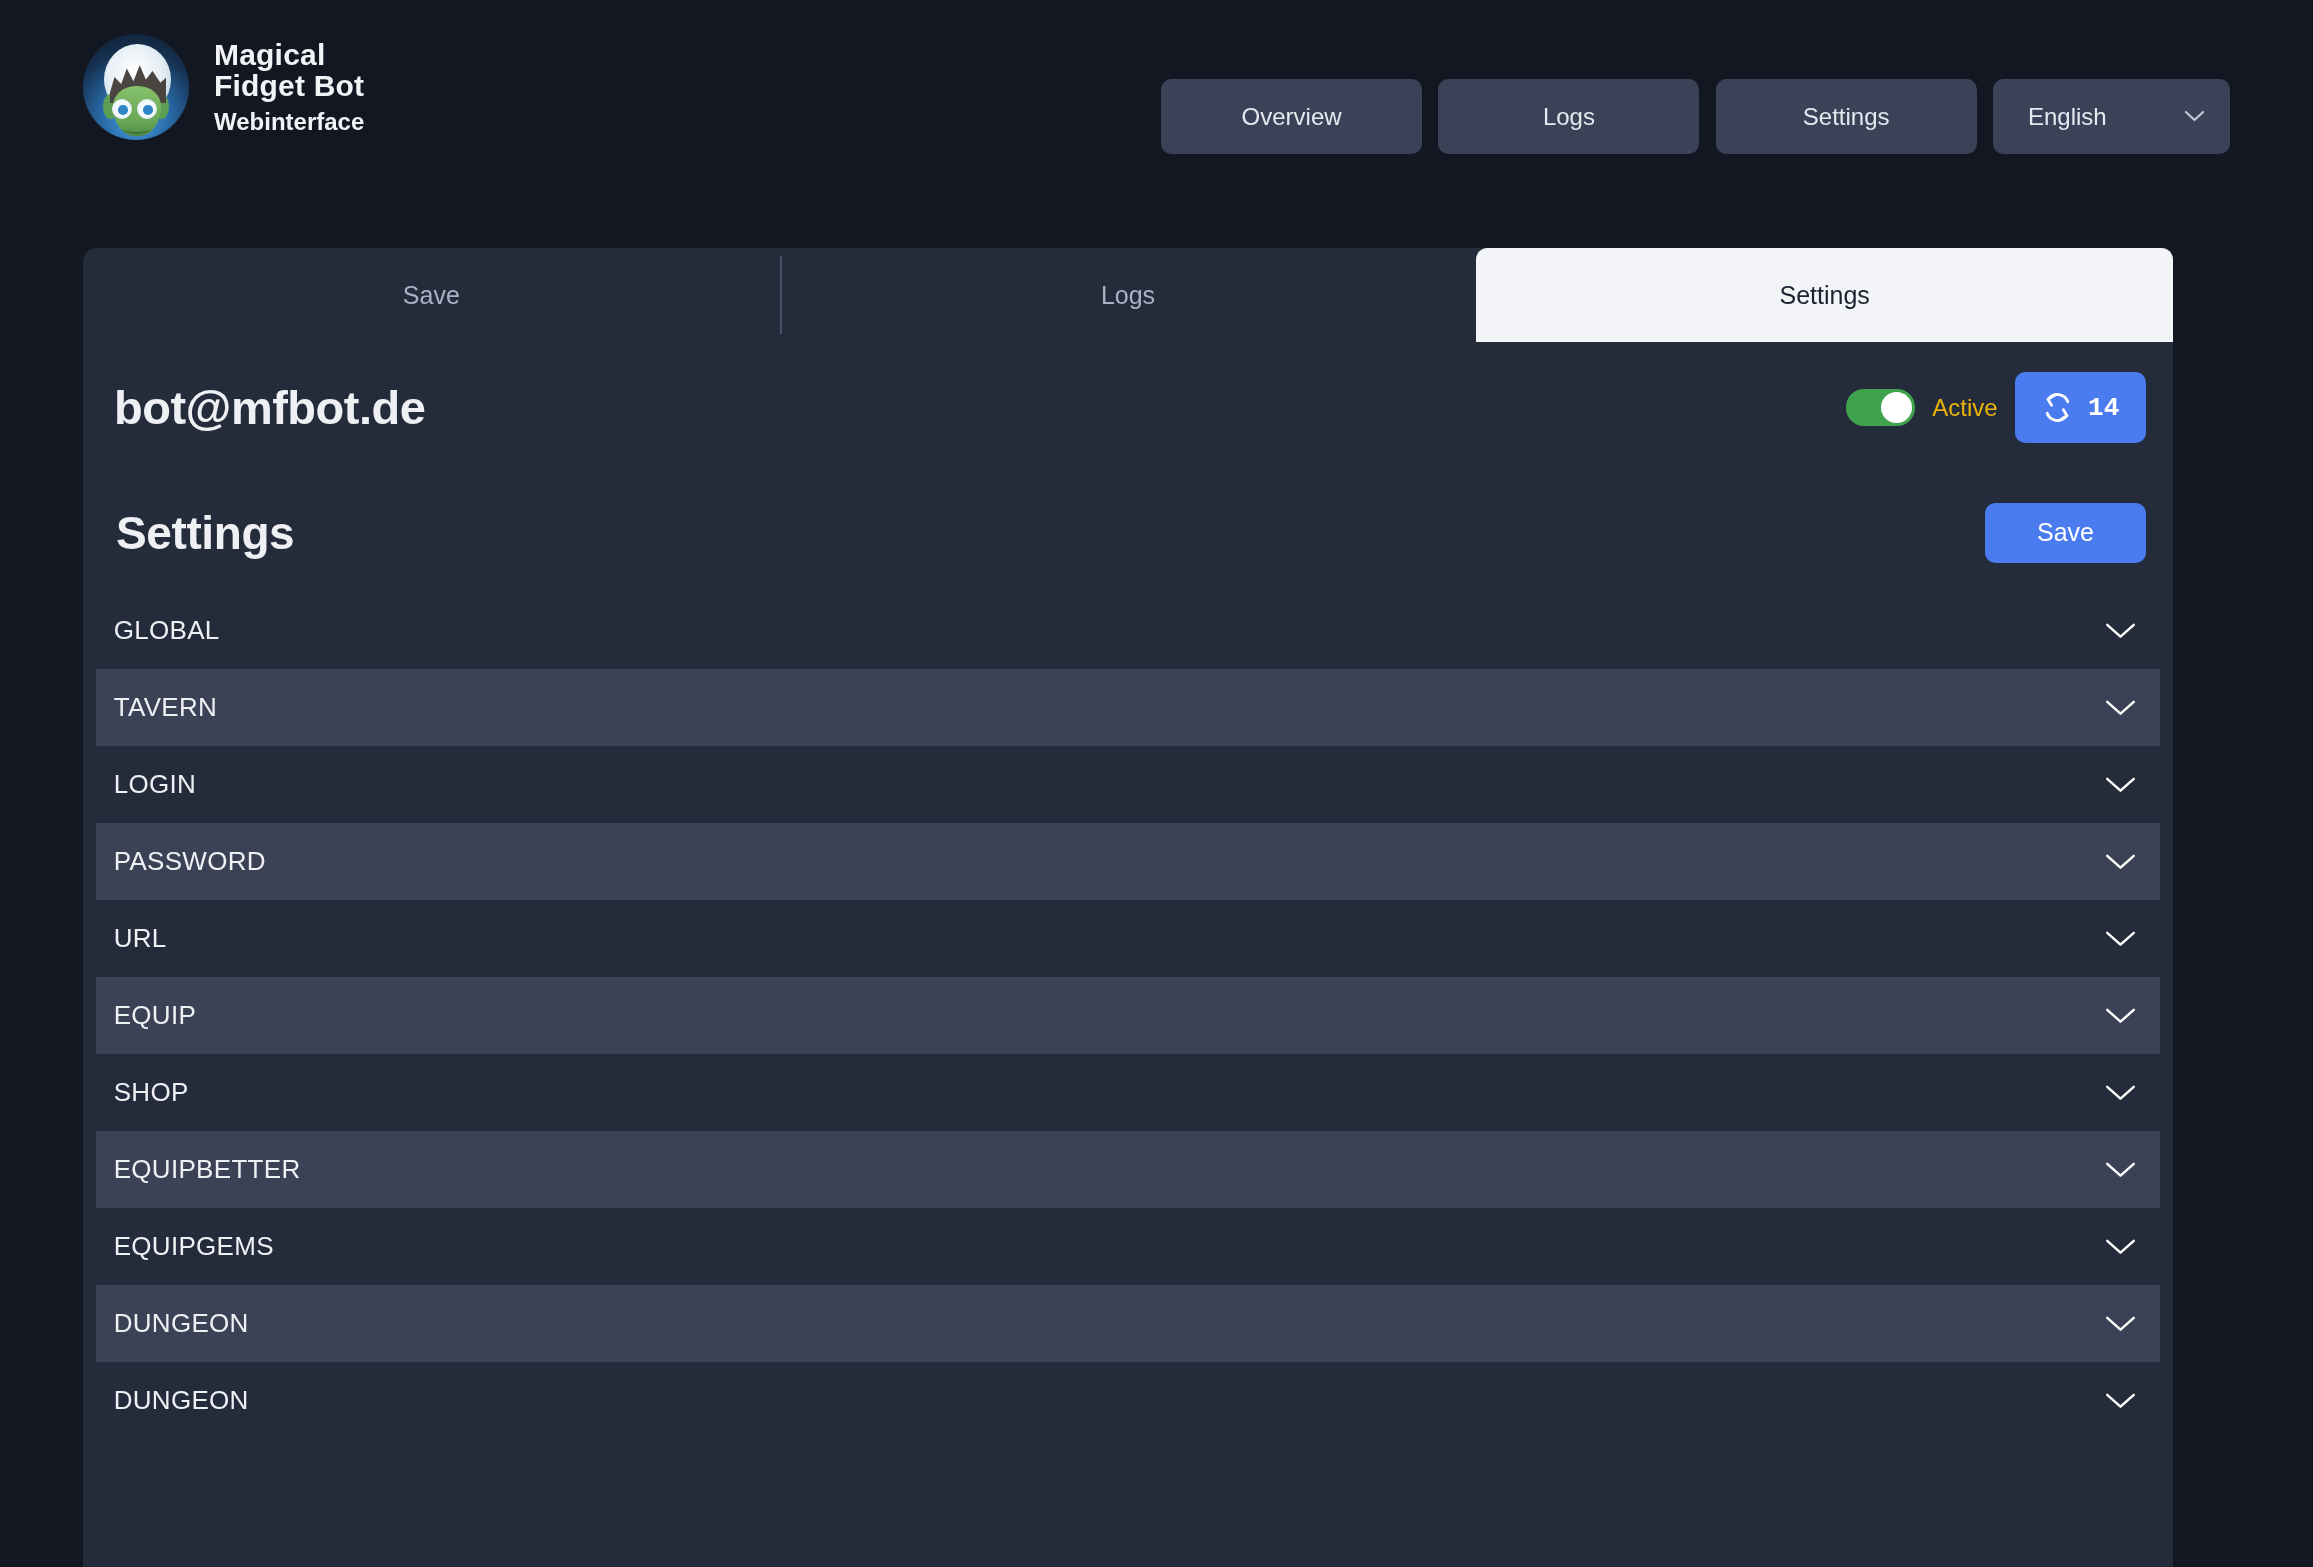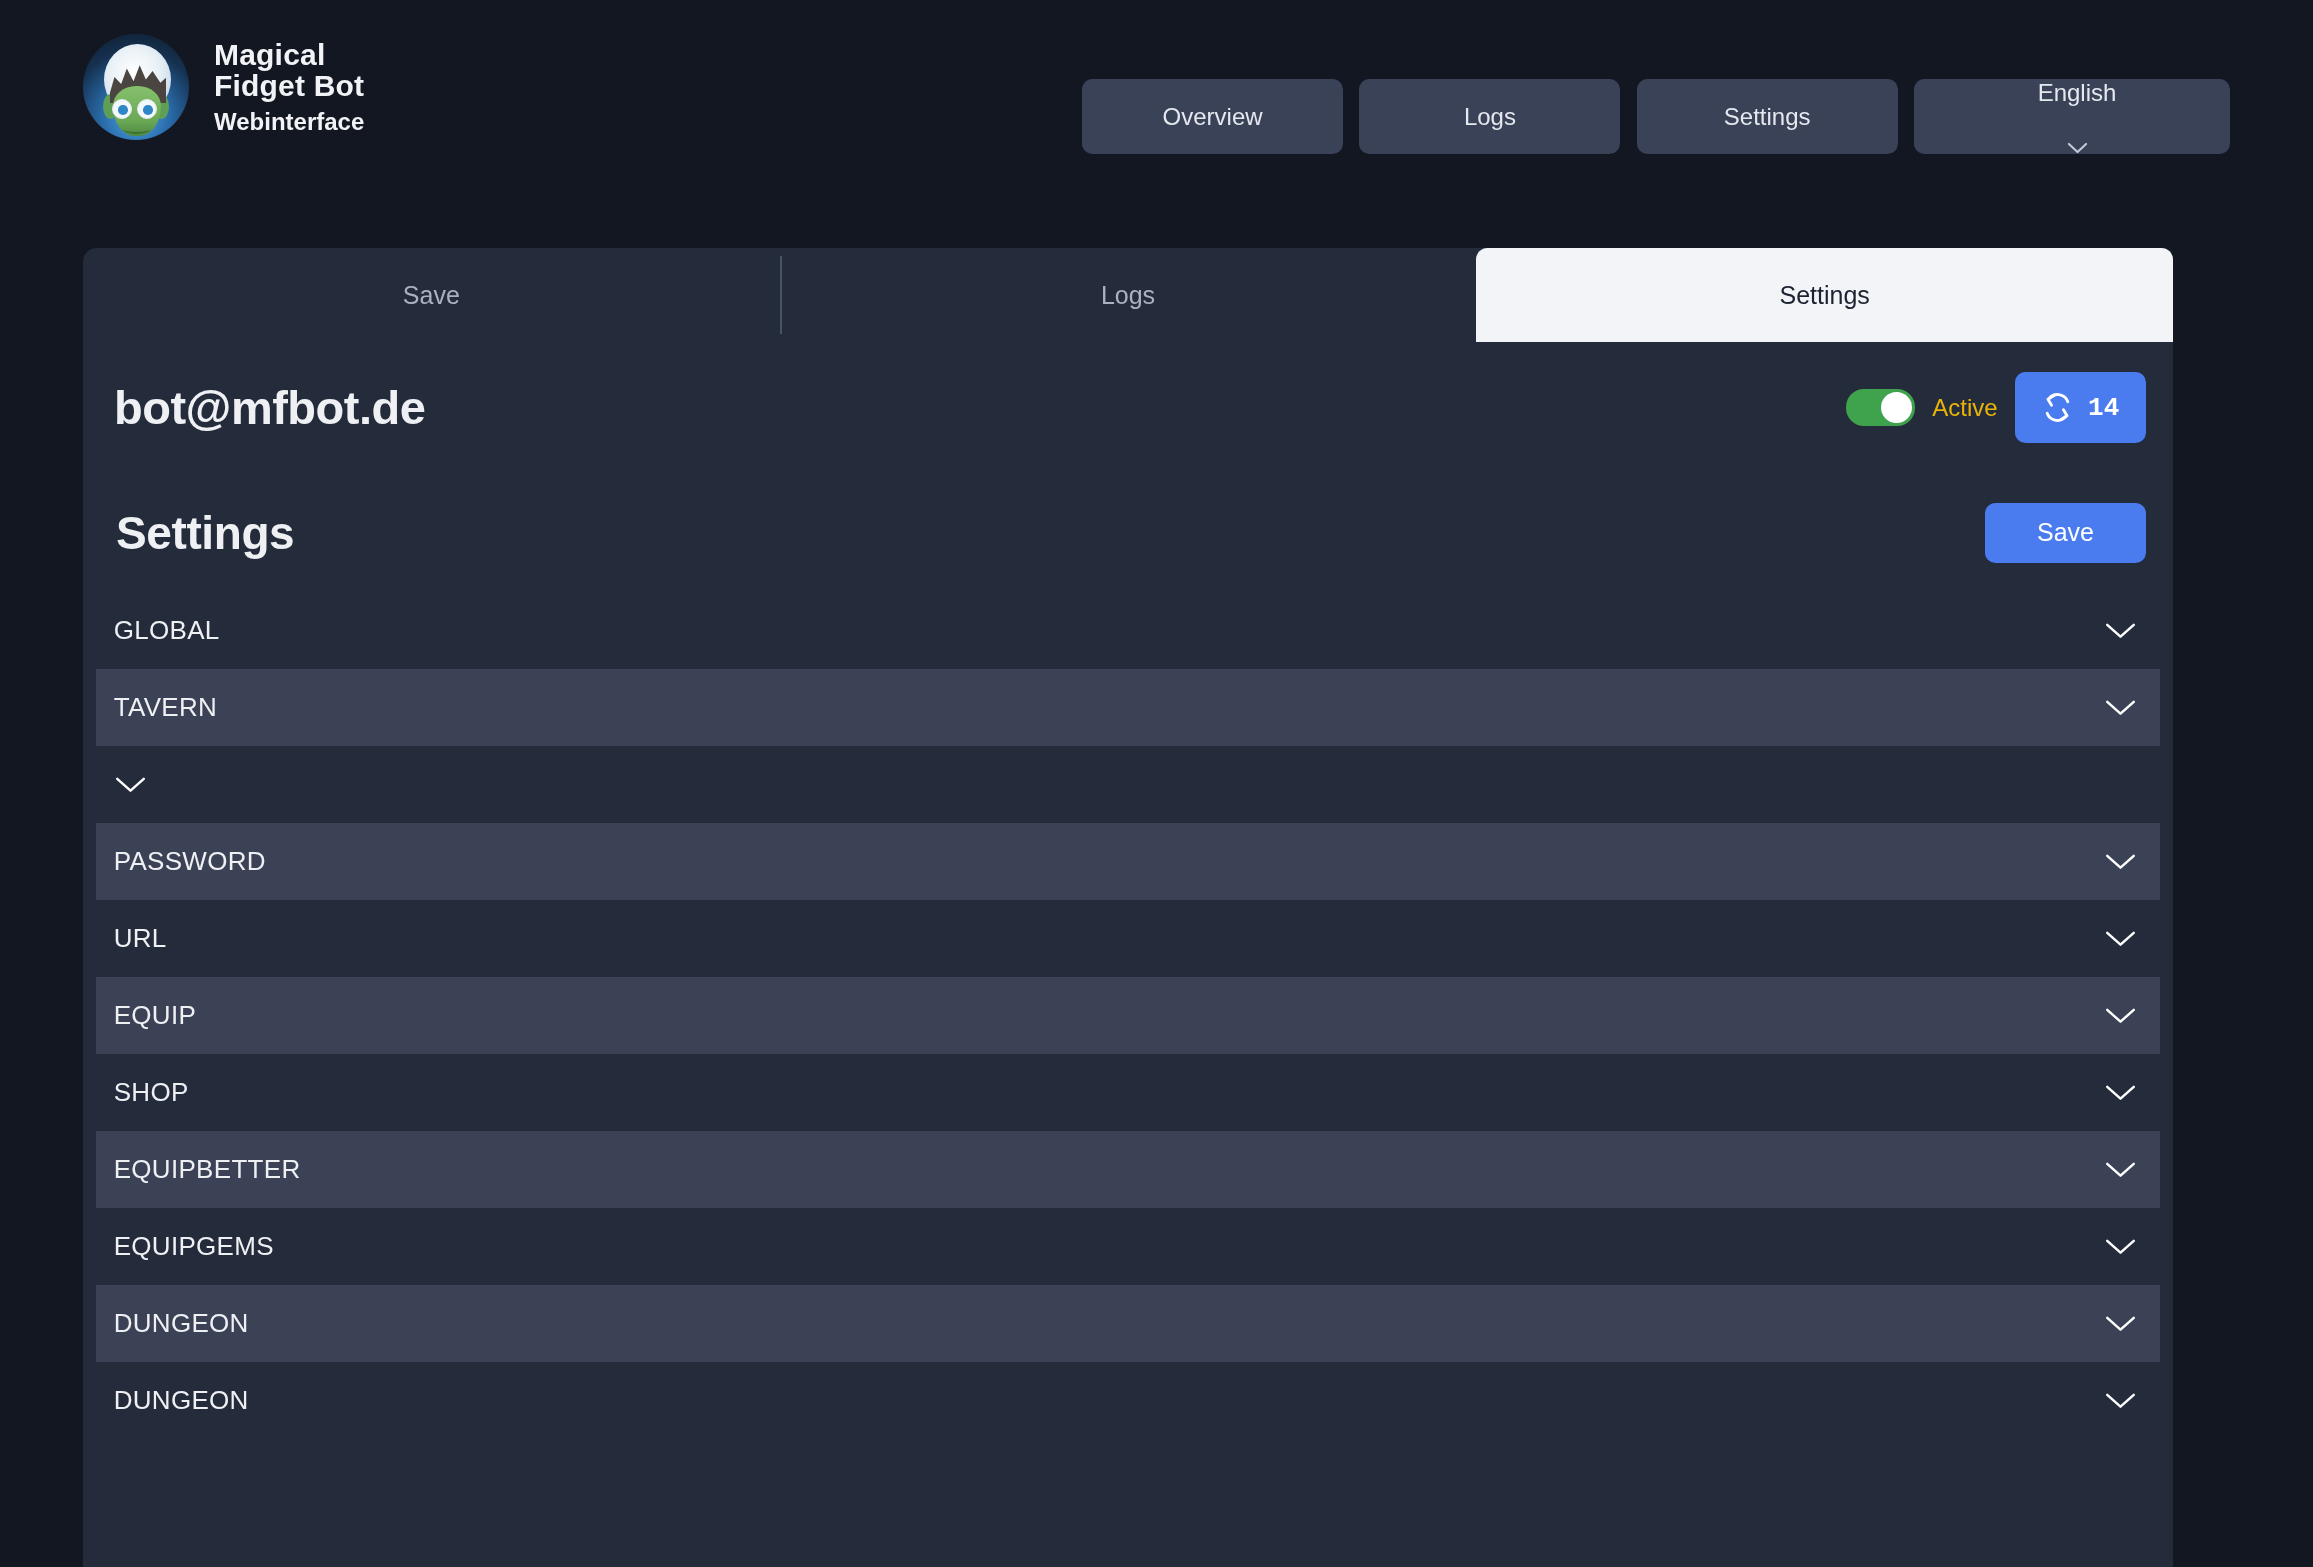--- a/index.html
+++ b/index.html
@@ -128,31 +128,30 @@
     font-size: 24px;
     display: flex;
     align-items: center;
     justify-content: center;
     cursor: pointer;
     border: none;
     font-family: "Liberation Sans", sans-serif;
   }
   .nav-select {
     height: 75px;
-    width: 316px;
+    width: 237px;
     background: #3a4257;
     border-radius: 10.6px;
     color: #e5e8ef;
     font-size: 24px;
     display: flex;
     align-items: center;
     padding: 0 25px 0 35px;
     cursor: pointer;
     position: relative;
-    flex-direction: column;
   }
   .nav-select .lang-label { flex: 1; }
   .chev-small { width: 21px; height: 12.5px; flex: none; }
 
   
   .card {
     position: absolute;
     left: 83px;
     top: 248px;
     width: 2090px;
@@ -379,20 +378,21 @@
             <path d="M3 3 L17 15.5 L31 3" stroke="#ffffff" stroke-width="2.6" stroke-linecap="round" stroke-linejoin="round"></path>
           </svg>
         </div>
         <div class="acc-row alt">
           <div class="acc-label">TAVERN</div>
           <svg class="chev" viewBox="0 0 34 19" fill="none">
             <path d="M3 3 L17 15.5 L31 3" stroke="#ffffff" stroke-width="2.6" stroke-linecap="round" stroke-linejoin="round"></path>
           </svg>
         </div>
         <div class="acc-row">
+          <div class="acc-label">LOGIN</div>
           <svg class="chev" viewBox="0 0 34 19" fill="none">
             <path d="M3 3 L17 15.5 L31 3" stroke="#ffffff" stroke-width="2.6" stroke-linecap="round" stroke-linejoin="round"></path>
           </svg>
         </div>
         <div class="acc-row alt">
           <div class="acc-label">PASSWORD</div>
           <svg class="chev" viewBox="0 0 34 19" fill="none">
             <path d="M3 3 L17 15.5 L31 3" stroke="#ffffff" stroke-width="2.6" stroke-linecap="round" stroke-linejoin="round"></path>
           </svg>
         </div>

